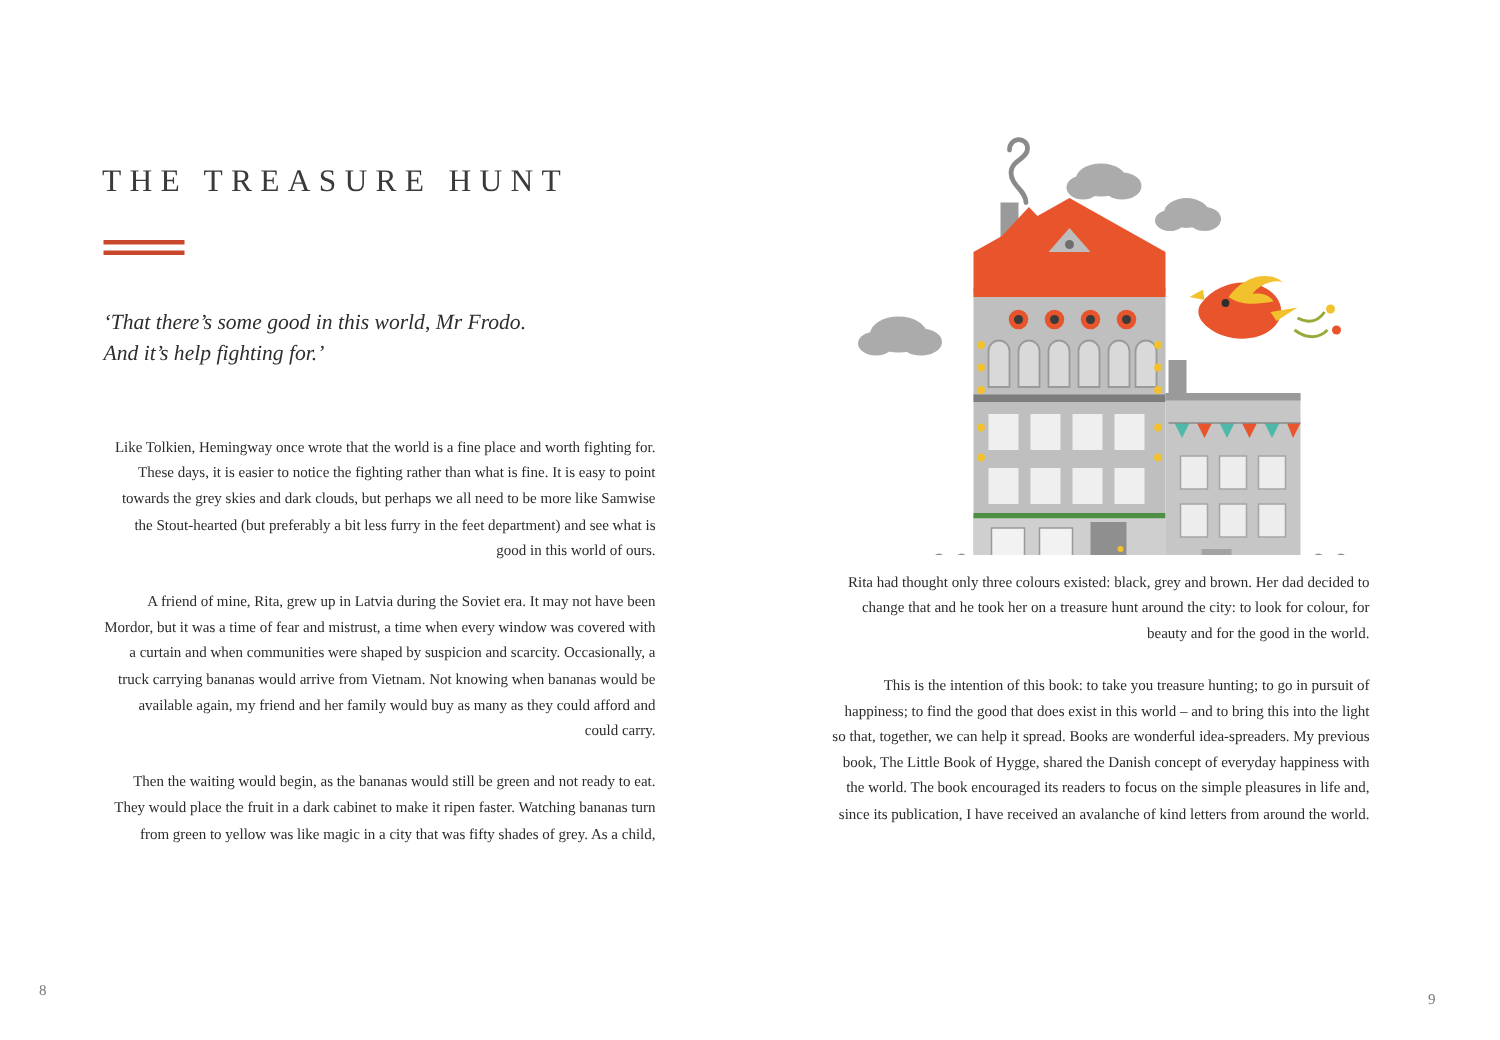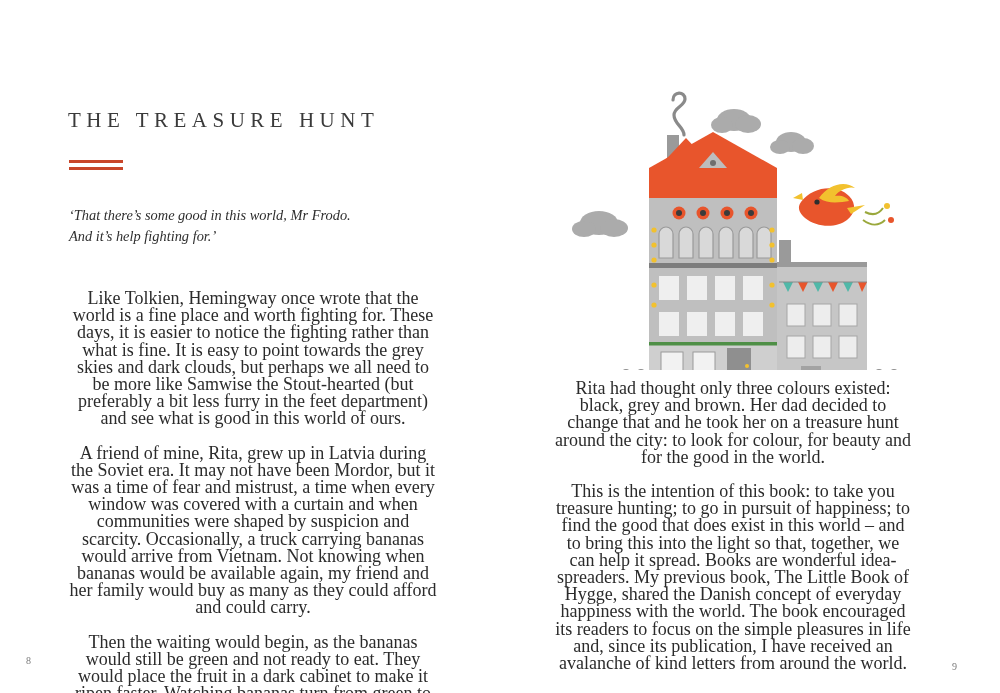--- a/index.html
+++ b/index.html
@@ -71,25 +71,25 @@
   .quote.second {
     margin-bottom: 34px;
   }
   .body-col-left {
     position: absolute;
     left: 69px;
     top: 290px;
     width: 368px;
   }
   p.body {
-    font-size: 18px;
+    font-size: 10px;
     line-height: 17.2px;
     margin: 0 0 17px 0;
     color: #2b2b2b;
-    text-align: center;
+    text-align: right;
   }
   p.body:last-child {
     margin-bottom: 0;
   }
   .folio {
     position: absolute;
     font-size: 10px;
     color: #7a7a7a;
     font-family: "Liberation Serif", serif;
   }

